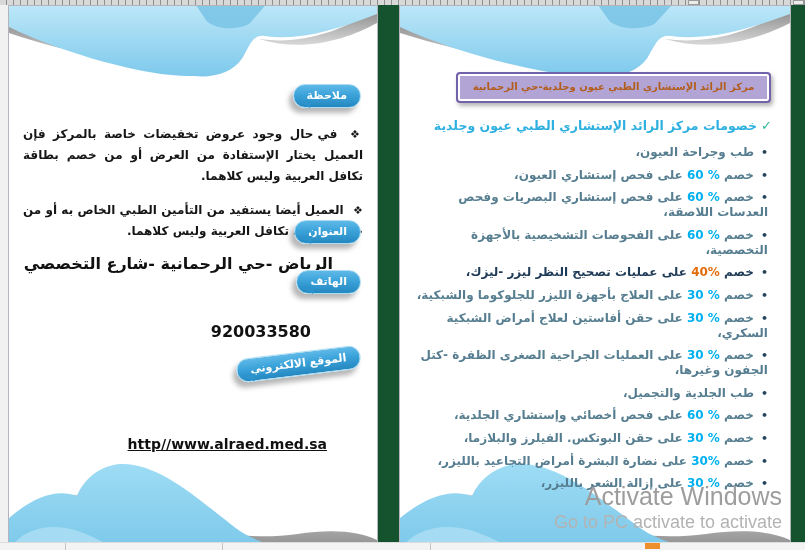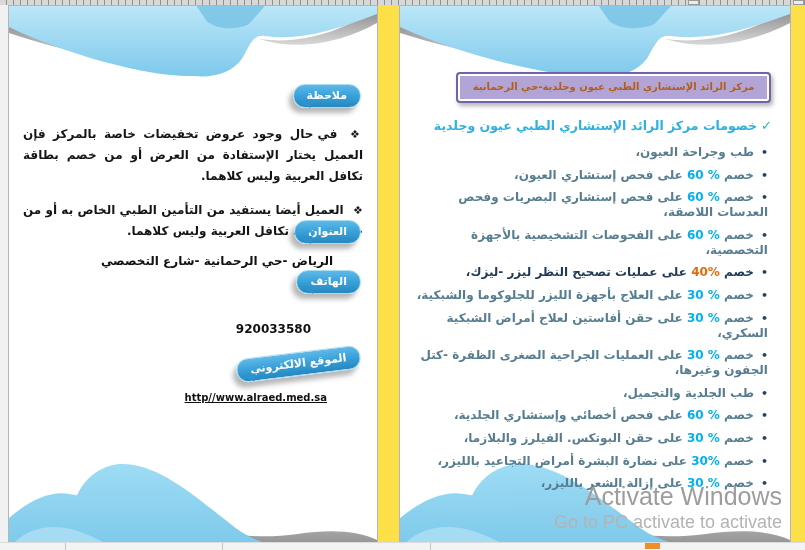--- a/index.html
+++ b/index.html
@@ -1,17 +1,17 @@
 <!DOCTYPE html>
 <html lang="ar" style="--accent-blue: #00b0f0; --accent-orange: #e36c0a; --bubble-blue: #3ba3da; --title-fill: #b2a5d5; --title-border: #7262aa; --title-text: #b35d1d; --heading-cyan: #2eb0e0; --body-teal: #567e90; --wave-blue: #8ccfee; --marker-orange: #ee8f2d;"><head>
 <meta charset="utf-8">
 <style>
   html,body{margin:0;padding:0;}
   .stage{position:relative;width:805px;height:550px;overflow:hidden;
-    background:#fde047;font-family:"DejaVu Sans",sans-serif;}
+    background:#14532d;font-family:"DejaVu Sans",sans-serif;}
   .gutter-left{position:absolute;left:0;top:0;width:8px;height:550px;background:#f1f1f1;border-right:1px solid #c9c9cf;}
   
   .ruler{position:absolute;top:0;left:0;width:805px;height:5px;
     background:repeating-linear-gradient(90deg,#d8d8d8 0 6px,#8f8f8f 6px 7px);}
   .ruler-box{position:absolute;top:0;height:5px;width:11px;background:#ececec;border:1px solid #9a9a9a;box-sizing:border-box;}
   
   .page{position:absolute;top:5px;height:545px;background:#fff;border:1px solid #b4b4bc;box-sizing:border-box;overflow:hidden;}
   .page-left{left:8px;width:370px;}
   .page-right{left:399px;width:392px;}
   .deco{position:absolute;left:0;width:100%;pointer-events:none;z-index:1;}
@@ -22,22 +22,22 @@
     padding:4px 13px 5px;border-radius:14px;white-space:nowrap;
     background:linear-gradient(180deg,#5fb9e8 0%,var(--bubble-blue,#3ba3da) 45%,#2588c0 100%);
     border:1px solid #aadcf2;box-shadow:-4px 5px 5px rgba(95,95,95,.45);}
   .bubble::after{content:'';position:absolute;left:8px;bottom:-9px;width:0;height:0;
     border:8px solid transparent;border-top-color:#2d93cc;transform:skewX(38deg);}
   .bubble.tilt{transform:rotate(-7deg);}
   
   .notes{position:absolute;z-index:2;left:14px;right:14px;top:118px;direction:rtl;}
   .note{color:#161616;font-weight:700;font-size:12px;line-height:21px;text-align:justify;margin-bottom:13px;}
   .note .diamond{font-size:11px;margin-left:5px;}
-  .contact{position:absolute;z-index:2;direction:rtl;color:#111;font-weight:700;font-size:12px;white-space:nowrap;}
-  .website{text-decoration:underline;direction:ltr;font-size:10px;cursor:pointer;}
+  .contact{position:absolute;z-index:2;direction:rtl;color:#111;font-weight:700;font-size:16px;white-space:nowrap;}
+  .website{text-decoration:underline;direction:ltr;font-size:14px;cursor:pointer;margin-top:44px;}
   
   .title-box{position:absolute;z-index:2;top:66px;left:56px;right:19px;height:31px;box-sizing:border-box;
     direction:rtl;text-align:center;line-height:26px;font-size:10px;font-weight:700;color:var(--title-text,#b35d1d);
     background:var(--title-fill,#b2a5d5);border:2px solid var(--title-border,#7262aa);border-radius:4px;
     box-shadow:inset 0 0 0 2px #fff,2px 3px 4px rgba(70,70,70,.4);white-space:nowrap;}
   .subtitle{position:absolute;z-index:2;top:112px;right:18px;direction:rtl;font-size:12.5px;font-weight:700;
     color:var(--heading-cyan,#2eb0e0);white-space:nowrap;}
   .subtitle .check{color:#2eb89a;margin-left:4px;font-size:13px;}
   .r-list{position:absolute;z-index:2;top:139px;right:20px;left:14px;direction:rtl;}
   .bullet-item{font-size:12px;line-height:15px;margin-bottom:7.6px;text-align:right;

